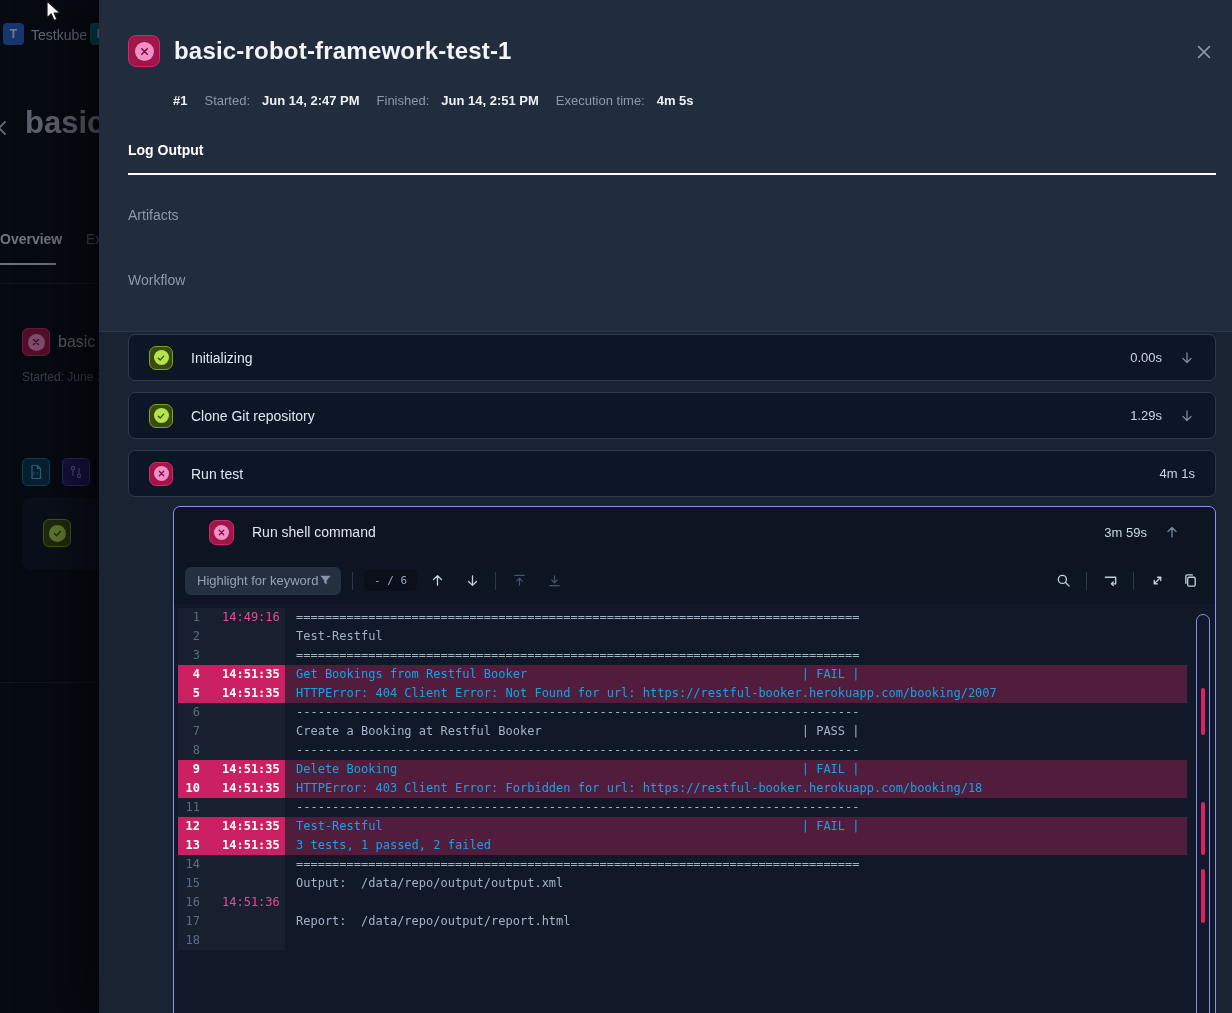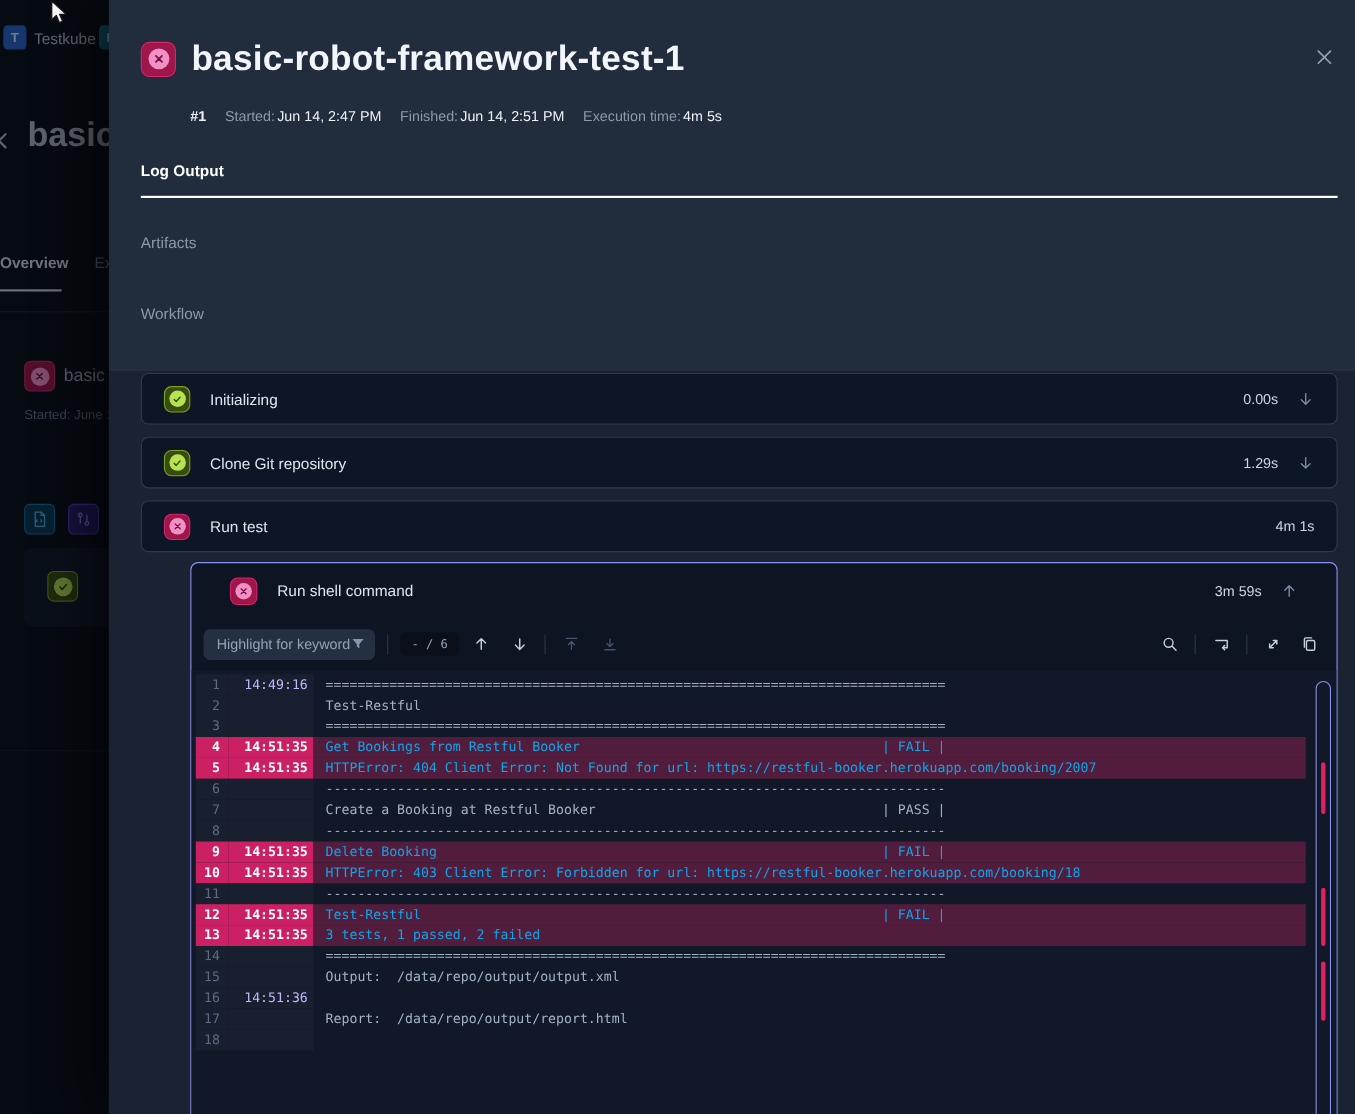--- a/index.html
+++ b/index.html
@@ -41,25 +41,25 @@
   .sz24 { width:24px; height:24px; } .sz24 .dot { width:15px; height:15px; }
   .sz25 { width:25px; height:25px; } .sz25 .dot { width:15px; height:15px; }
   .sz28 { width:28px; height:28px; border-radius:6px; } .sz28 .dot { width:17px; height:17px; }
   .sz32 { width:32px; height:32px; border-radius:8px; } .sz32 .dot { width:19px; height:19px; }
 
   
   .drawer { position:absolute; left:99px; top:0; width:1133px; height:1013px; z-index:10;
             display:flex; flex-direction:column; background:#212c3c; box-shadow:-20px 0 45px rgba(0,0,0,0.55); }
   .drawer-header { padding:35px 16px 0 29px; position:relative; }
   .title-row { display:flex; align-items:center; gap:14px; }
-  .drawer-title { font-size:32px; font-weight:bold; color:#f2f5f9; letter-spacing:0.2px; }
+  .drawer-title { font-size:24px; font-weight:bold; color:#f2f5f9; letter-spacing:0.2px; }
   .close-btn { position:absolute; right:16px; top:40px; width:24px; height:24px; color:#94a1b3; cursor:pointer;
                display:flex; align-items:center; justify-content:center; }
   .meta-row { margin:26px 0 0 45px; display:flex; align-items:center; gap:17px; font-size:13px; color:#8c99ad; }
-  .meta-row b { color:#eef2f7; font-weight:normal; margin-left:2px; }
+  .meta-row b { color:#eef2f7; font-weight:bold; margin-left:12px; }
   .meta-num { color:#eef2f7; font-weight:bold; }
   .tabs { margin-top:34px; display:flex; gap:32px;flex-direction:column; }
   .tab { font-size:14px; color:#8c99ad; padding-bottom:15px; cursor:pointer; border-bottom:2px solid transparent; }
   .tab.active { color:#ffffff; font-weight:bold; border-bottom:2px solid #ffffff; }
   .drawer-divider { height:1px; background:#2b3648; margin-top:26px; }
   .drawer-content { flex:1; background:#1a2332; padding:2px 16px 0 29px; overflow:hidden; }
 
   .step-row { height:47px; background:#0d1626; border:1px solid #2e3a50; border-radius:7px;
               display:flex; align-items:center; padding:0 20px; margin-bottom:11px; cursor:pointer; }
   .step-label { margin-left:18px; flex:1; font-size:14px; font-weight:500; color:#dfe6ef; }
@@ -83,21 +83,21 @@
             color:#c6d0dd; cursor:pointer; flex:none; }
   .tb-btn.dim { color:#46536a; }
   .tb-right { margin-left:auto; display:flex; align-items:center; }
 
   
   .log-area { flex:1; position:relative; background:#111827; font-family:"DejaVu Sans Mono",monospace;
               font-size:12px; padding:4px 0 0 4px; overflow:hidden; }
   .log-lines { width:calc(100% - 28px); }
   .log-row { display:flex; height:19px; line-height:19px; white-space:pre; }
   .log-row .ln { width:30px; flex:none; text-align:right; padding-right:8px; background:#18202f; color:#5d6b82; }
-  .log-row .ts { width:77px; flex:none; padding-left:14px; background:#18202f; color:#c4b5fd; }
+  .log-row .ts { width:77px; flex:none; padding-left:14px; background:#18202f; color:#ec4899; }
   .log-row .content { flex:1; padding-left:11px; color:#a3b2c7; }
   .log-row.fail .ln, .log-row.fail .ts { background:#cb2162; color:#ffffff; font-weight:bold; }
   .log-row.fail .content { background:#521d3c; color:#0ea5e9; }
 
   .minimap { position:absolute; top:10px; bottom:10px; right:5px; width:14px;
              border:1px solid #8a90e8; border-radius:7px; }
   .minimap .mark { position:absolute; left:4px; width:4px; background:#e02065; border-radius:2px; }
 
   svg { display:block; }
 </style>

